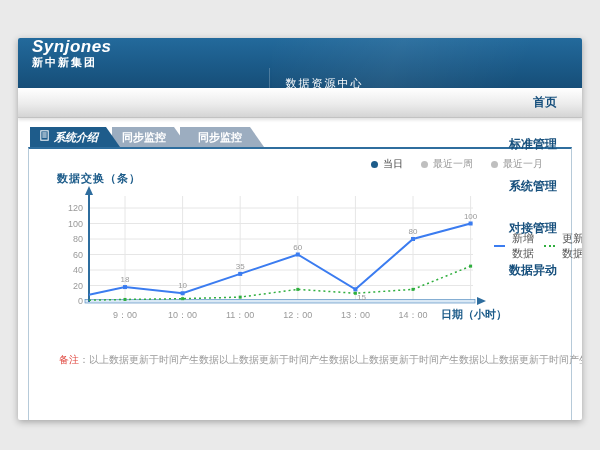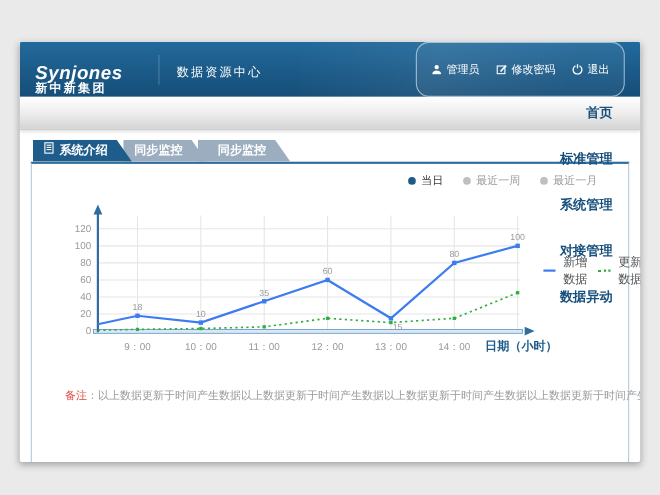--- a/index.html
+++ b/index.html
@@ -3,21 +3,21 @@
 <meta charset="utf-8">
 <style>
   html,body{margin:0;padding:0;}
   body{font-family:"Liberation Sans", sans-serif; background:#e9e9e9;}
   .stage{position:relative;width:600px;height:450px;background:#eaeaea;overflow:hidden;}
   .window{position:absolute;left:18px;top:38px;width:564px;height:382px;background:#ffffff;
           box-shadow:0 2px 7px rgba(0,0,0,.3);border-radius:2px;overflow:hidden;}
 
   
   .header{position:relative;height:50px;background:linear-gradient(180deg,#236a9c 0%,#1b5a88 55%,#164e78 100%);
-          display:flex;align-items:flex-end;padding:0 14px;box-sizing:border-box;color:#fff;}
+          display:flex;align-items:flex-start;padding:0 14px;box-sizing:border-box;color:#fff;flex-direction:column;}
   .header:after{content:"";position:absolute;right:0;top:0;width:55%;height:100%;
           background:linear-gradient(115deg,rgba(255,255,255,0) 0%,rgba(255,255,255,.06) 40%,rgba(255,255,255,0) 80%);
           pointer-events:none;}
   .logo{display:flex;flex-direction:column;line-height:1.05;}
   .logo-en{font-size:17px;font-weight:bold;font-style:italic;letter-spacing:.5px;}
   .logo-cn{font-size:11px;font-weight:bold;letter-spacing:2px;margin-top:1px;}
   .app-title{margin-left:32px;padding-left:16px;border-left:1px solid rgba(255,255,255,.22);
              font-size:11px;letter-spacing:2px;align-self:center;padding-top:8px;padding-bottom:4px;}
   .user-pill{margin-left:auto;display:flex;align-items:center;gap:15px;border:1px solid rgba(255,255,255,.55);
              border-radius:12px;padding:17px 13px;font-size:10px;background:rgba(255,255,255,.05);position:relative;z-index:1;}
@@ -30,21 +30,21 @@
           box-shadow:0 2px 3px rgba(0,0,0,.12);position:relative;z-index:3;flex-direction:column;}
   .nav-item{padding:0 25px;line-height:28px;font-size:12px;font-weight:bold;color:#17507d;cursor:pointer;}
   .nav-sep{width:1px;background:#c8c8c8;margin:7px 0;}
 
   
   .content{position:relative;padding-top:9px;}
   .tabs{display:flex;margin-left:12px;height:20px;position:relative;z-index:2;}
   .tab{line-height:20px;font-size:11px;font-weight:bold;color:#fff;display:flex;align-items:center;gap:5px;
        padding:0 22px 0 10px;clip-path:polygon(0 0,calc(100% - 14px) 0,100% 100%,0 100%);cursor:pointer;
        filter:drop-shadow(1px 0 1px rgba(0,0,0,.18));}
-  .tab.active{background:#1e5c8b;z-index:3;}
+  .tab.active{background:#1e5c8b;z-index:3;font-style:italic;}
   .tab.inactive{background:#9cadc0;margin-left:-8px;}
   .tab.t2{z-index:2;} .tab.t3{z-index:1;padding-left:18px;}
 
   .panel{position:relative;margin:0 10px;height:312px;background:#fff;
          border:1px solid #b6cad9;border-top:2px solid #2f6e9e;box-sizing:border-box;}
 
   .radio-row{position:absolute;top:8px;right:28px;display:flex;gap:18px;align-items:center;font-size:10px;color:#999;}
   .radio{display:flex;align-items:center;gap:5px;cursor:pointer;}
   .radio .dot{width:7px;height:7px;border-radius:50%;background:#bfbfbf;}
   .radio.sel .dot{background:#1d5c8a;}
@@ -144,20 +144,21 @@
             </span>
             <span class="radio">
               <span class="dot"></span>
               <span class="lbl">最近一周</span>
             </span>
             <span class="radio">
               <span class="dot"></span>
               <span class="lbl">最近一月</span>
             </span>
           </div>
+        <div class="ylabel">数据交换（条）</div>
         <svg class="chart-svg" width="470" height="150" viewBox="0 0 470 150">
             <line x1="84" y1="11" x2="84" y2="116" stroke="#e6e6e6" stroke-width="1"></line>
             <line x1="141.6" y1="11" x2="141.6" y2="116" stroke="#e6e6e6" stroke-width="1"></line>
             <line x1="199.2" y1="11" x2="199.2" y2="116" stroke="#e6e6e6" stroke-width="1"></line>
             <line x1="256.8" y1="11" x2="256.8" y2="116" stroke="#e6e6e6" stroke-width="1"></line>
             <line x1="314.4" y1="11" x2="314.4" y2="116" stroke="#e6e6e6" stroke-width="1"></line>
             <line x1="372" y1="11" x2="372" y2="116" stroke="#e6e6e6" stroke-width="1"></line>
             <line x1="429.6" y1="11" x2="429.6" y2="116" stroke="#e6e6e6" stroke-width="1"></line>
             <line x1="48" y1="100.5" x2="432" y2="100.5" stroke="#e6e6e6" stroke-width="1"></line>
             <line x1="48" y1="85" x2="432" y2="85" stroke="#e6e6e6" stroke-width="1"></line>

